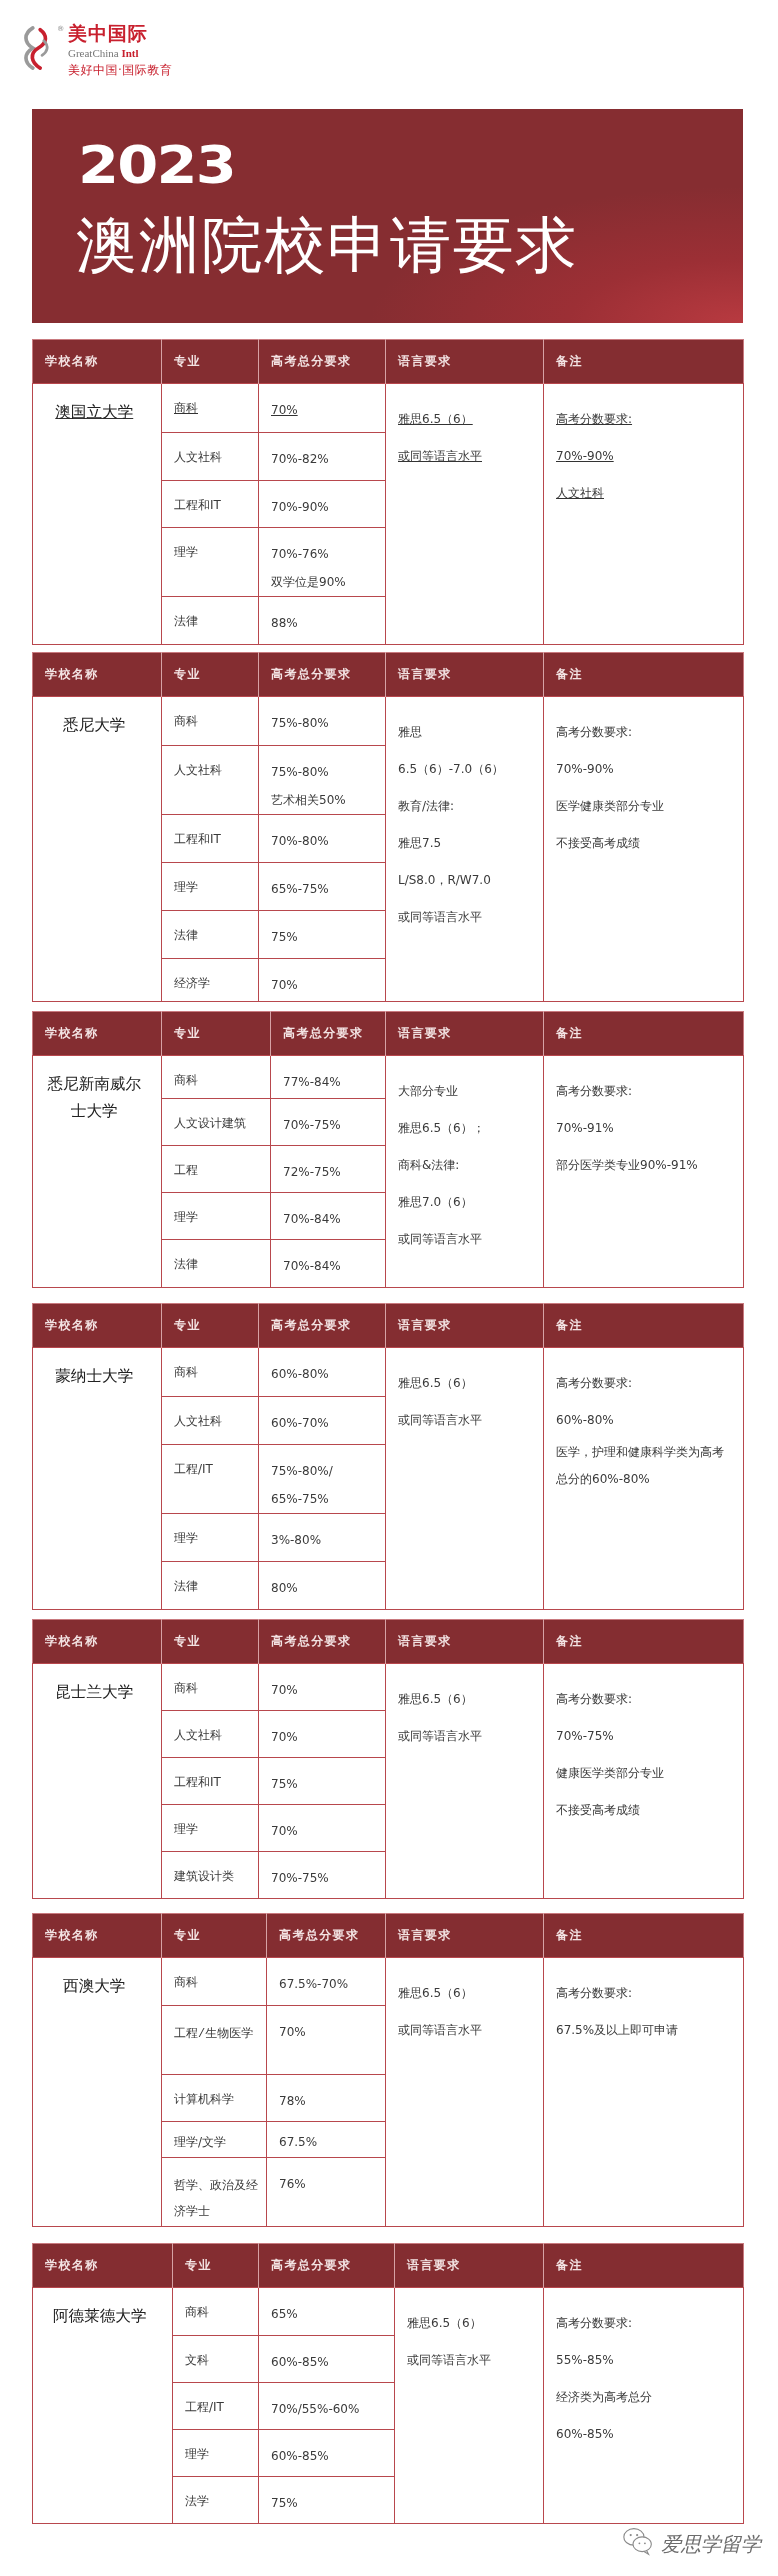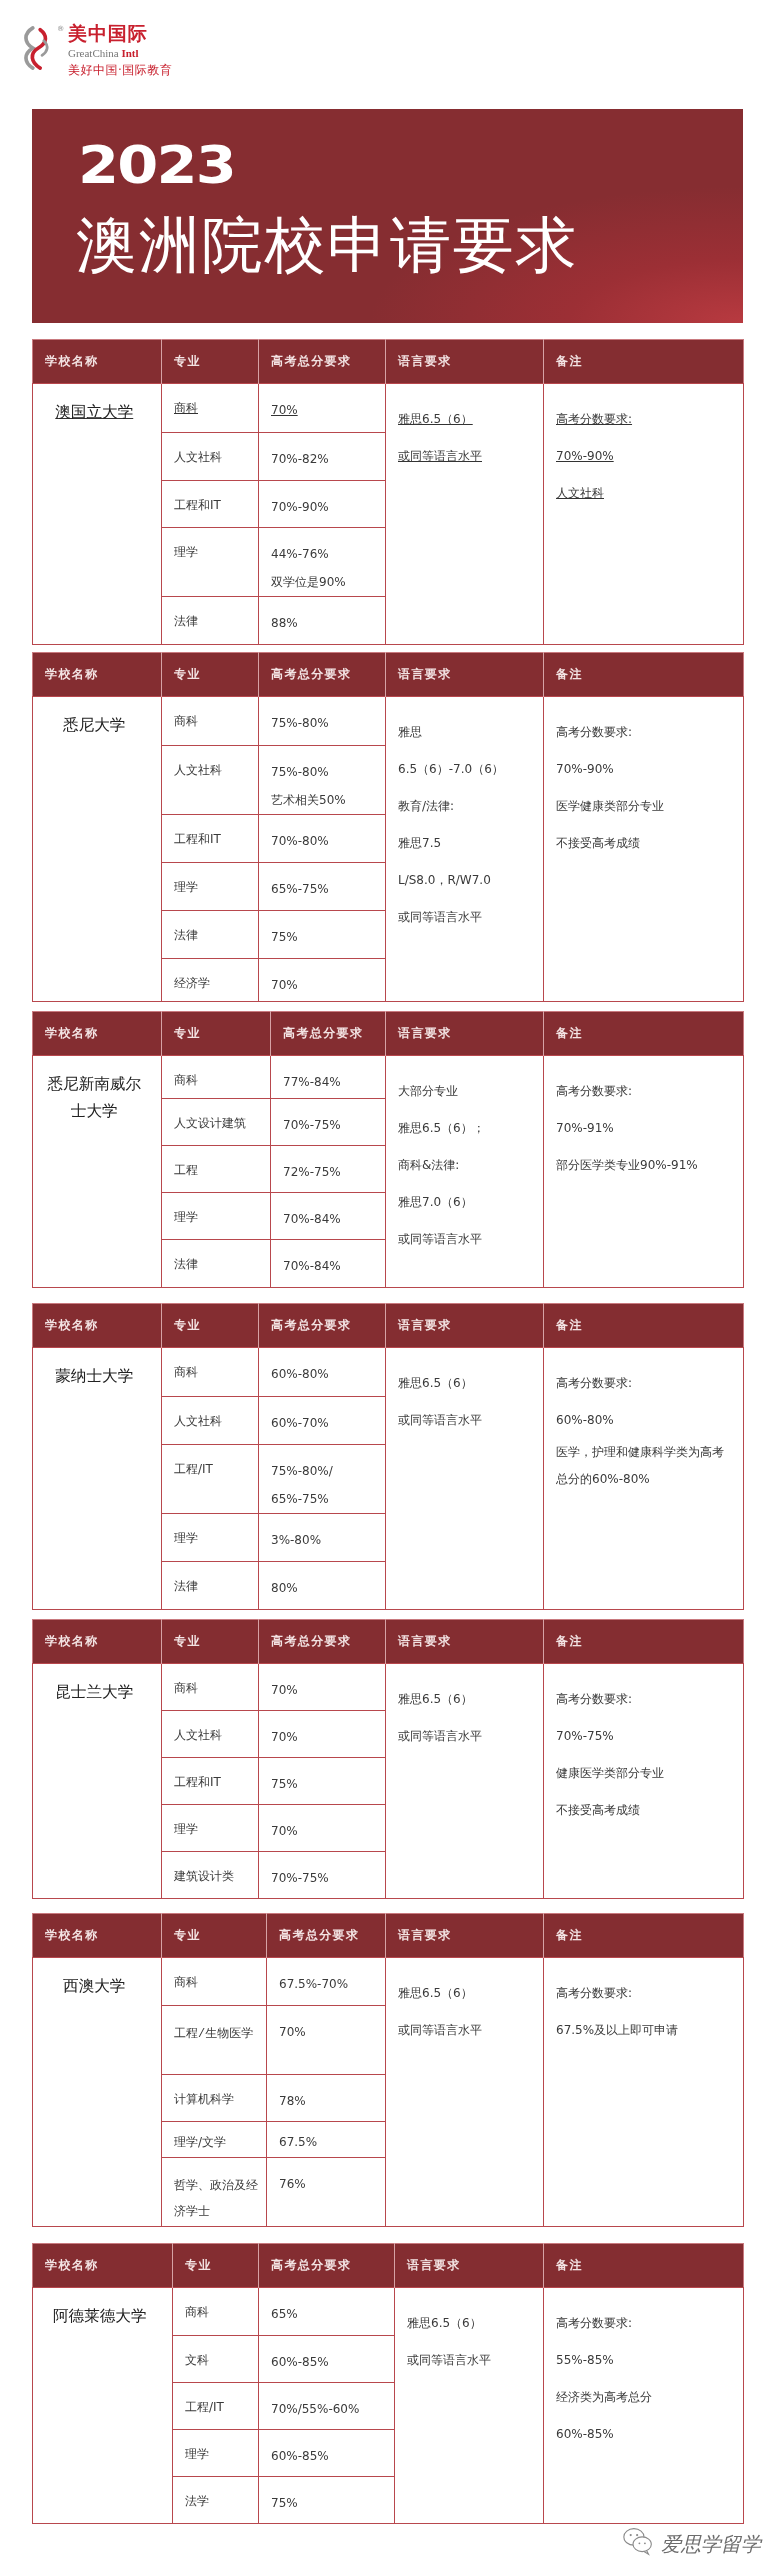--- a/index.html
+++ b/index.html
@@ -131,21 +131,21 @@
     </tr>
     <tr style="height:47px;">
       <td class="major">工程和IT</td>
       <td class="score">
           <span class="line">70%-90%</span>
         </td>
     </tr>
     <tr style="height:62px;">
       <td class="major">理学</td>
       <td class="score">
-        <span class="line">44%-76%</span>
+        <span class="line">70%-76%</span>
         <span class="line">双学位是90%</span>
       </td>
     </tr>
     <tr style="height:48px;">
       <td class="major">法律</td>
       <td class="score">
           <span class="line">88%</span>
         </td>
     </tr>
   </tbody>

